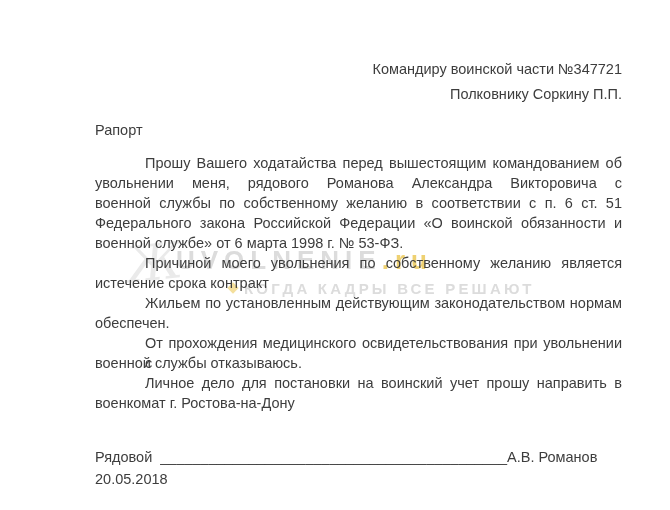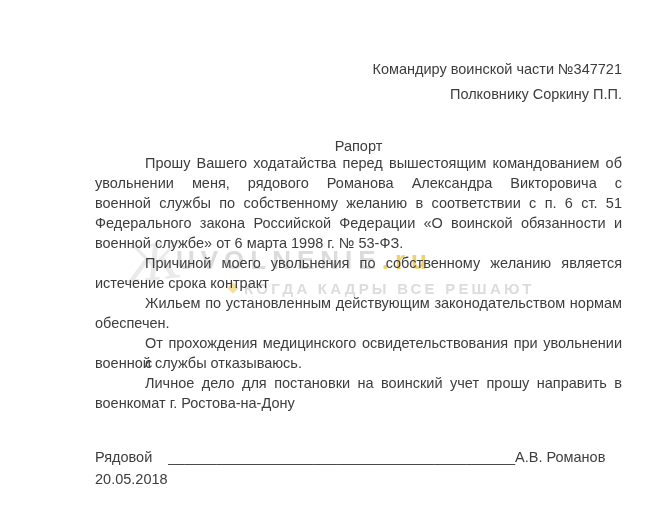--- a/index.html
+++ b/index.html
@@ -86,24 +86,23 @@
   }
   .addressee {
     position: absolute;
     top: 57px;
     right: 48px;
     text-align: right;
     line-height: 25px;
   }
   .doc-title {
     position: absolute;
-    top: 136px;
+    top: 120px;
     left: 95px;
     width: 527px;
-    text-align: center;
     line-height: 20px;
   }
   .doc-body {
     position: absolute;
     top: 153px;
     left: 95px;
     width: 527px;
   }
   .ln {
     line-height: 20px;
@@ -118,21 +117,21 @@
   .ln.ind {
     padding-left: 50px;
   }
   .signature-row {
     position: absolute;
     top: 447px;
     left: 95px;
     line-height: 20px;
     white-space: nowrap;
   }
-  .sig-rank { margin-right: 16px; }
+  .sig-rank { margin-right: 8px; }
   .sig-line { letter-spacing: 0; }
   .doc-date {
     position: absolute;
     top: 469px;
     left: 95px;
     line-height: 20px;
   }
 </style>
 </head>
 <body>

